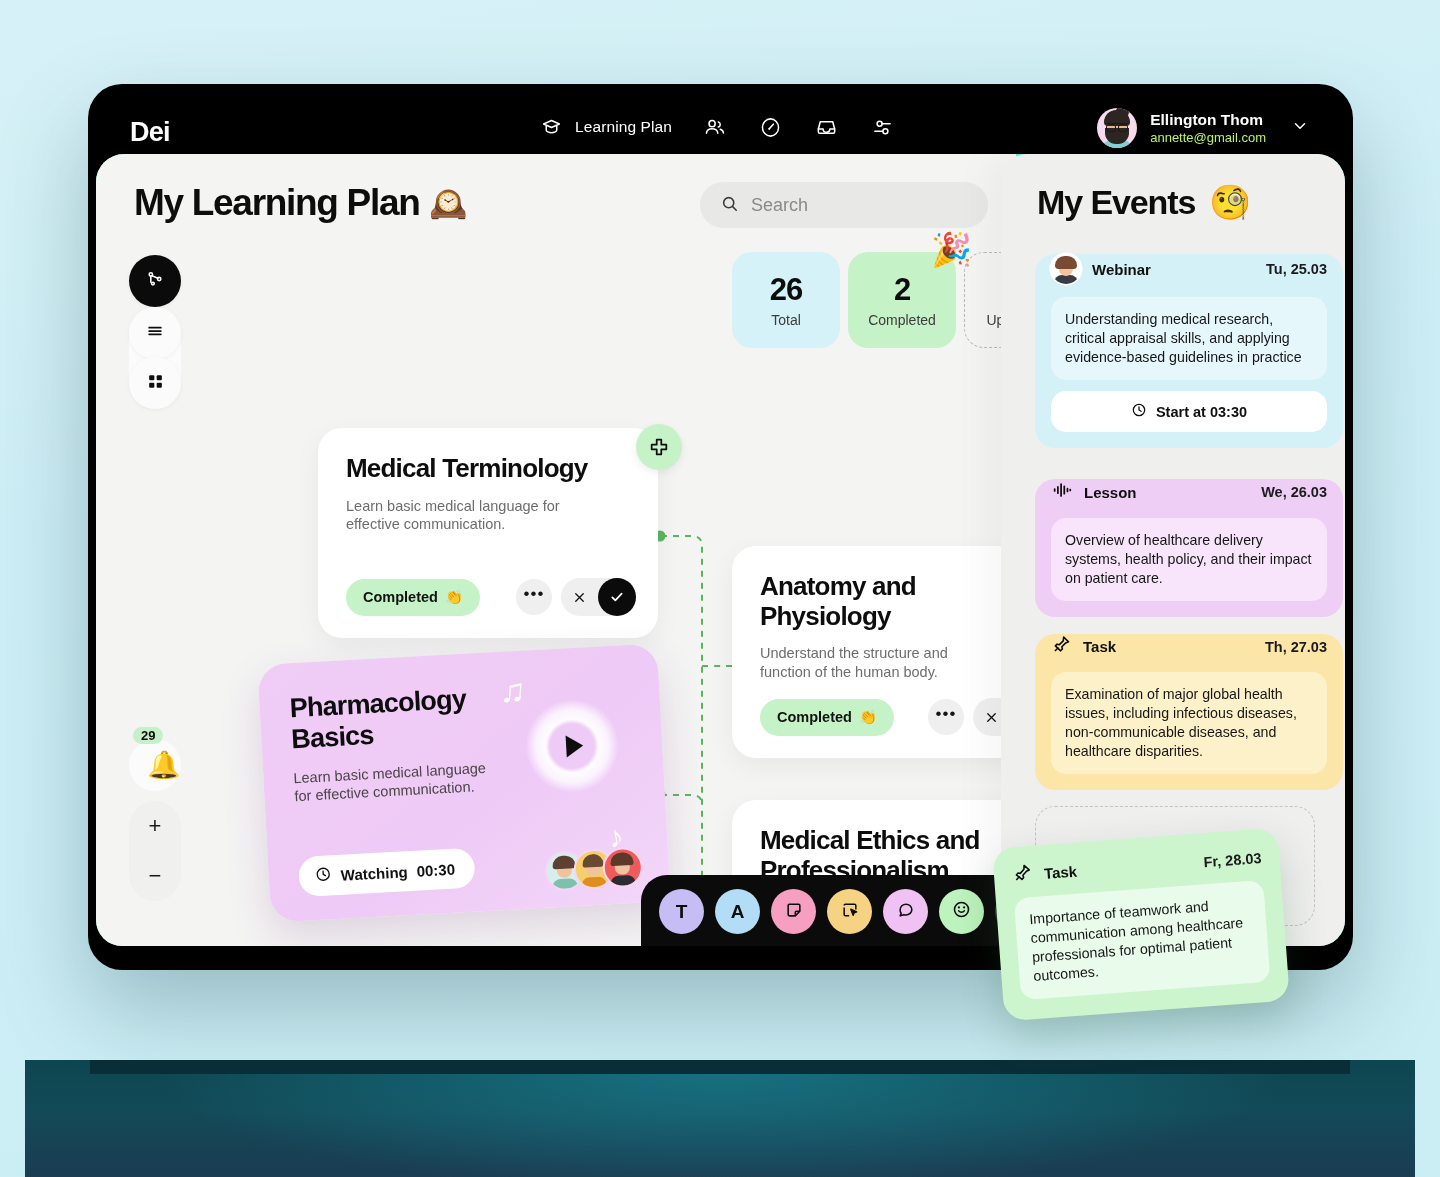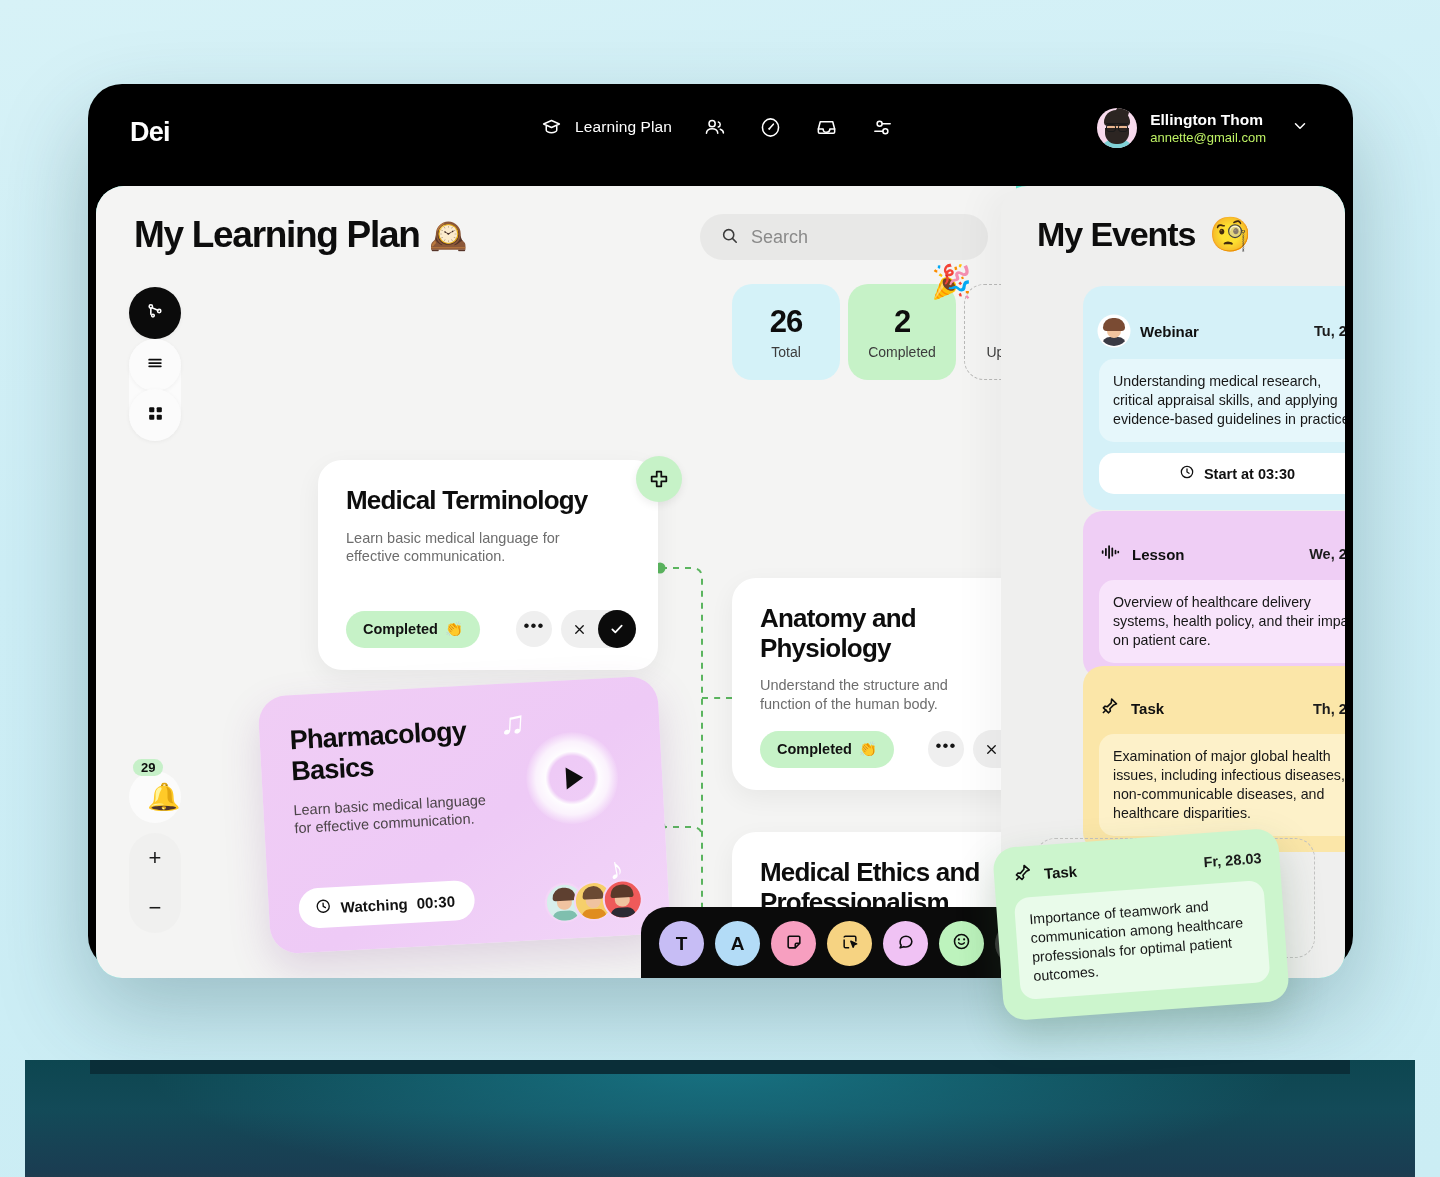--- a/index.html
+++ b/index.html
@@ -76,21 +76,21 @@
   .av-glass:before,.av-glass:after{content:'';position:absolute;top:0;width:8px;height:6px;border:1.4px solid #1a1a1a;border-radius:3px;}
   .av-glass:before{left:0}.av-glass:after{right:0}
   .av-body { position:absolute; left:6px; bottom:0; width:28px; height:8px; background:#7fd1d6; border-radius:8px 8px 0 0; }
   .profile-text { line-height: 1.25; }
   .profile-name { font-size: 15.5px; font-weight: 700; color: #fff; }
   .profile-mail { font-size: 13px; color: #bef264; }
   .chev { margin-left: 12px; }
 
   
   .app {
-    position: absolute; left: 8px; top: 102px;
+    position: absolute; left: 8px; top: 70px;
     width: 1249px; height: 792px;
     background: #5eead4; border-radius: 28px 28px 26px 26px;
     overflow: hidden;
   }
 
   
   .board {
     position: absolute; left: 0; top: 0; width: 920px; height: 792px;
     background: #f4f4f3;
   }
@@ -292,21 +292,21 @@
     box-shadow: 0 3px 9px rgba(0,0,0,.08);
   }
 
   
   .events h2.ev-title {
     position: absolute; left: 36px; top: 28px;
     font-size: 34px; font-weight: 800; letter-spacing: -1.1px; color: #0d0d0d;
     display: flex; align-items: flex-end; gap: 14px;
   }
   .ev-card {
-    position: absolute; left: 34px; width: 308px; border-radius: 20px; padding: 30px 16px 16px; margin-left: 48px;
+    position: absolute; left: 34px; width: 308px; border-radius: 20px; padding: 0 16px 16px;
   }
   .ev-head { display: flex; align-items: center; justify-content: space-between; margin-bottom: 13px; }
   .ev-head-left { display: flex; align-items: center; gap: 11px; }
   .ev-type { font-size: 15px; font-weight: 700; color: #101010; }
   .ev-date { font-size: 14.5px; font-weight: 600; color: #1b1b1b; }
   .ev-body { border-radius: 15px; padding: 13px 14px; font-size: 14.2px; line-height: 1.34; color: #171717; }
   .ev-start {
     margin-top: 11px; background: #fff; border-radius: 15px; padding: 11px;
     display: flex; align-items: center; justify-content: center; gap: 9px;
     font-size: 14.5px; font-weight: 600; color: #101010; cursor: pointer;

